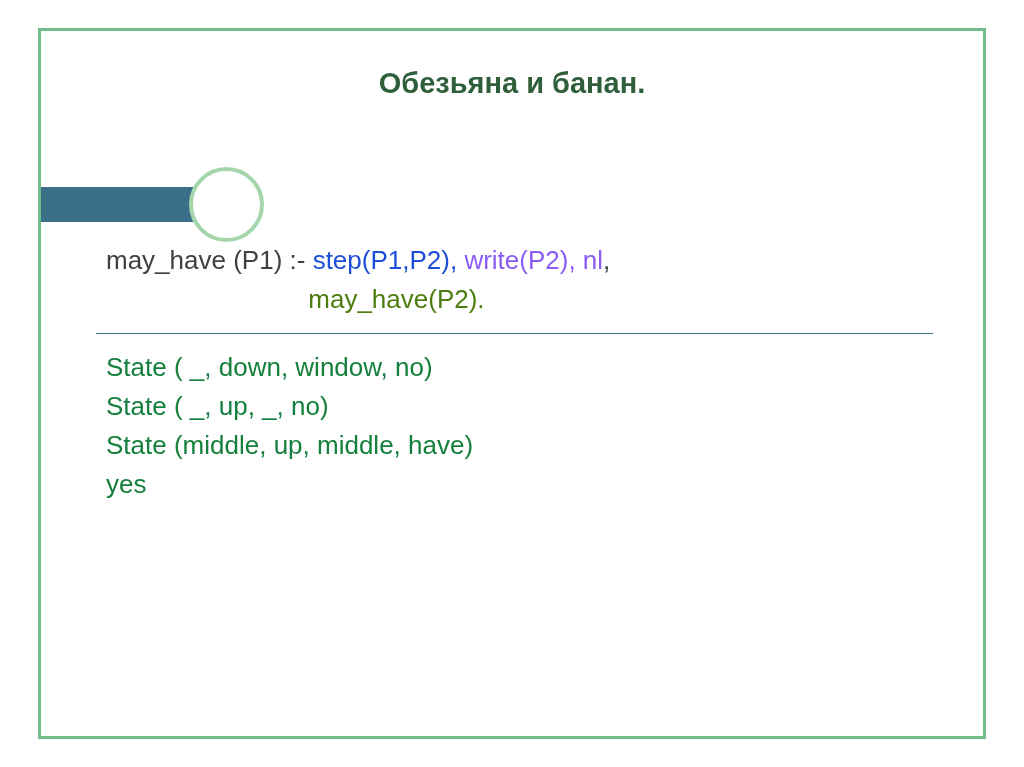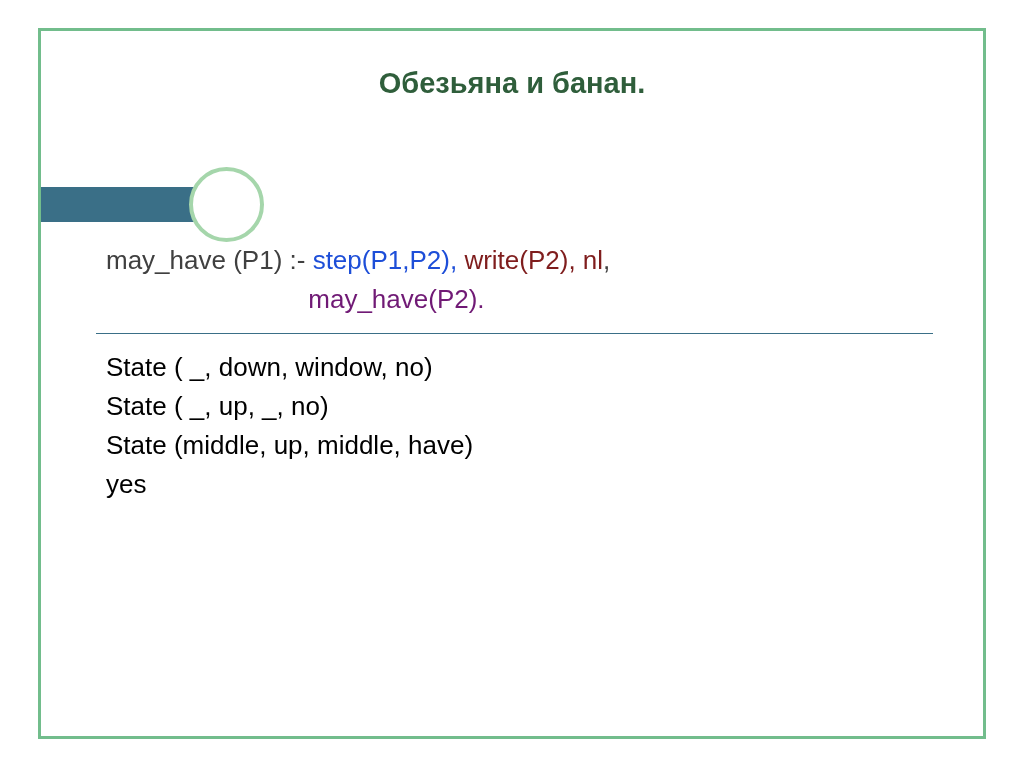--- a/index.html
+++ b/index.html
@@ -64,29 +64,29 @@
     top: 210px;
     right: 60px;
     font-size: 26px;
     color: #404040;
     line-height: 1.5;
   }
   .rule-line1, .rule-line2 {
     white-space: pre;
   }
   .rule-step { color: #1d4ed8; }
-  .rule-write { color: #7f1d1d; }
-  .rule-mayhave2 { color: #701a75; }
+  .rule-write { color: #8b5cf6; }
+  .rule-mayhave2 { color: #4d7c0f; }
   .divider {
     border: none;
     border-top: 1px solid #3a6f87;
     margin: 14px -10px 14px -10px;
   }
   .state {
-    color: #000000;
+    color: #15803d;
     line-height: 1.5;
     white-space: pre;
   }
 </style>
 </head>
 <body>
 
 <div class="frame">
 
   <div class="title-wrap">

